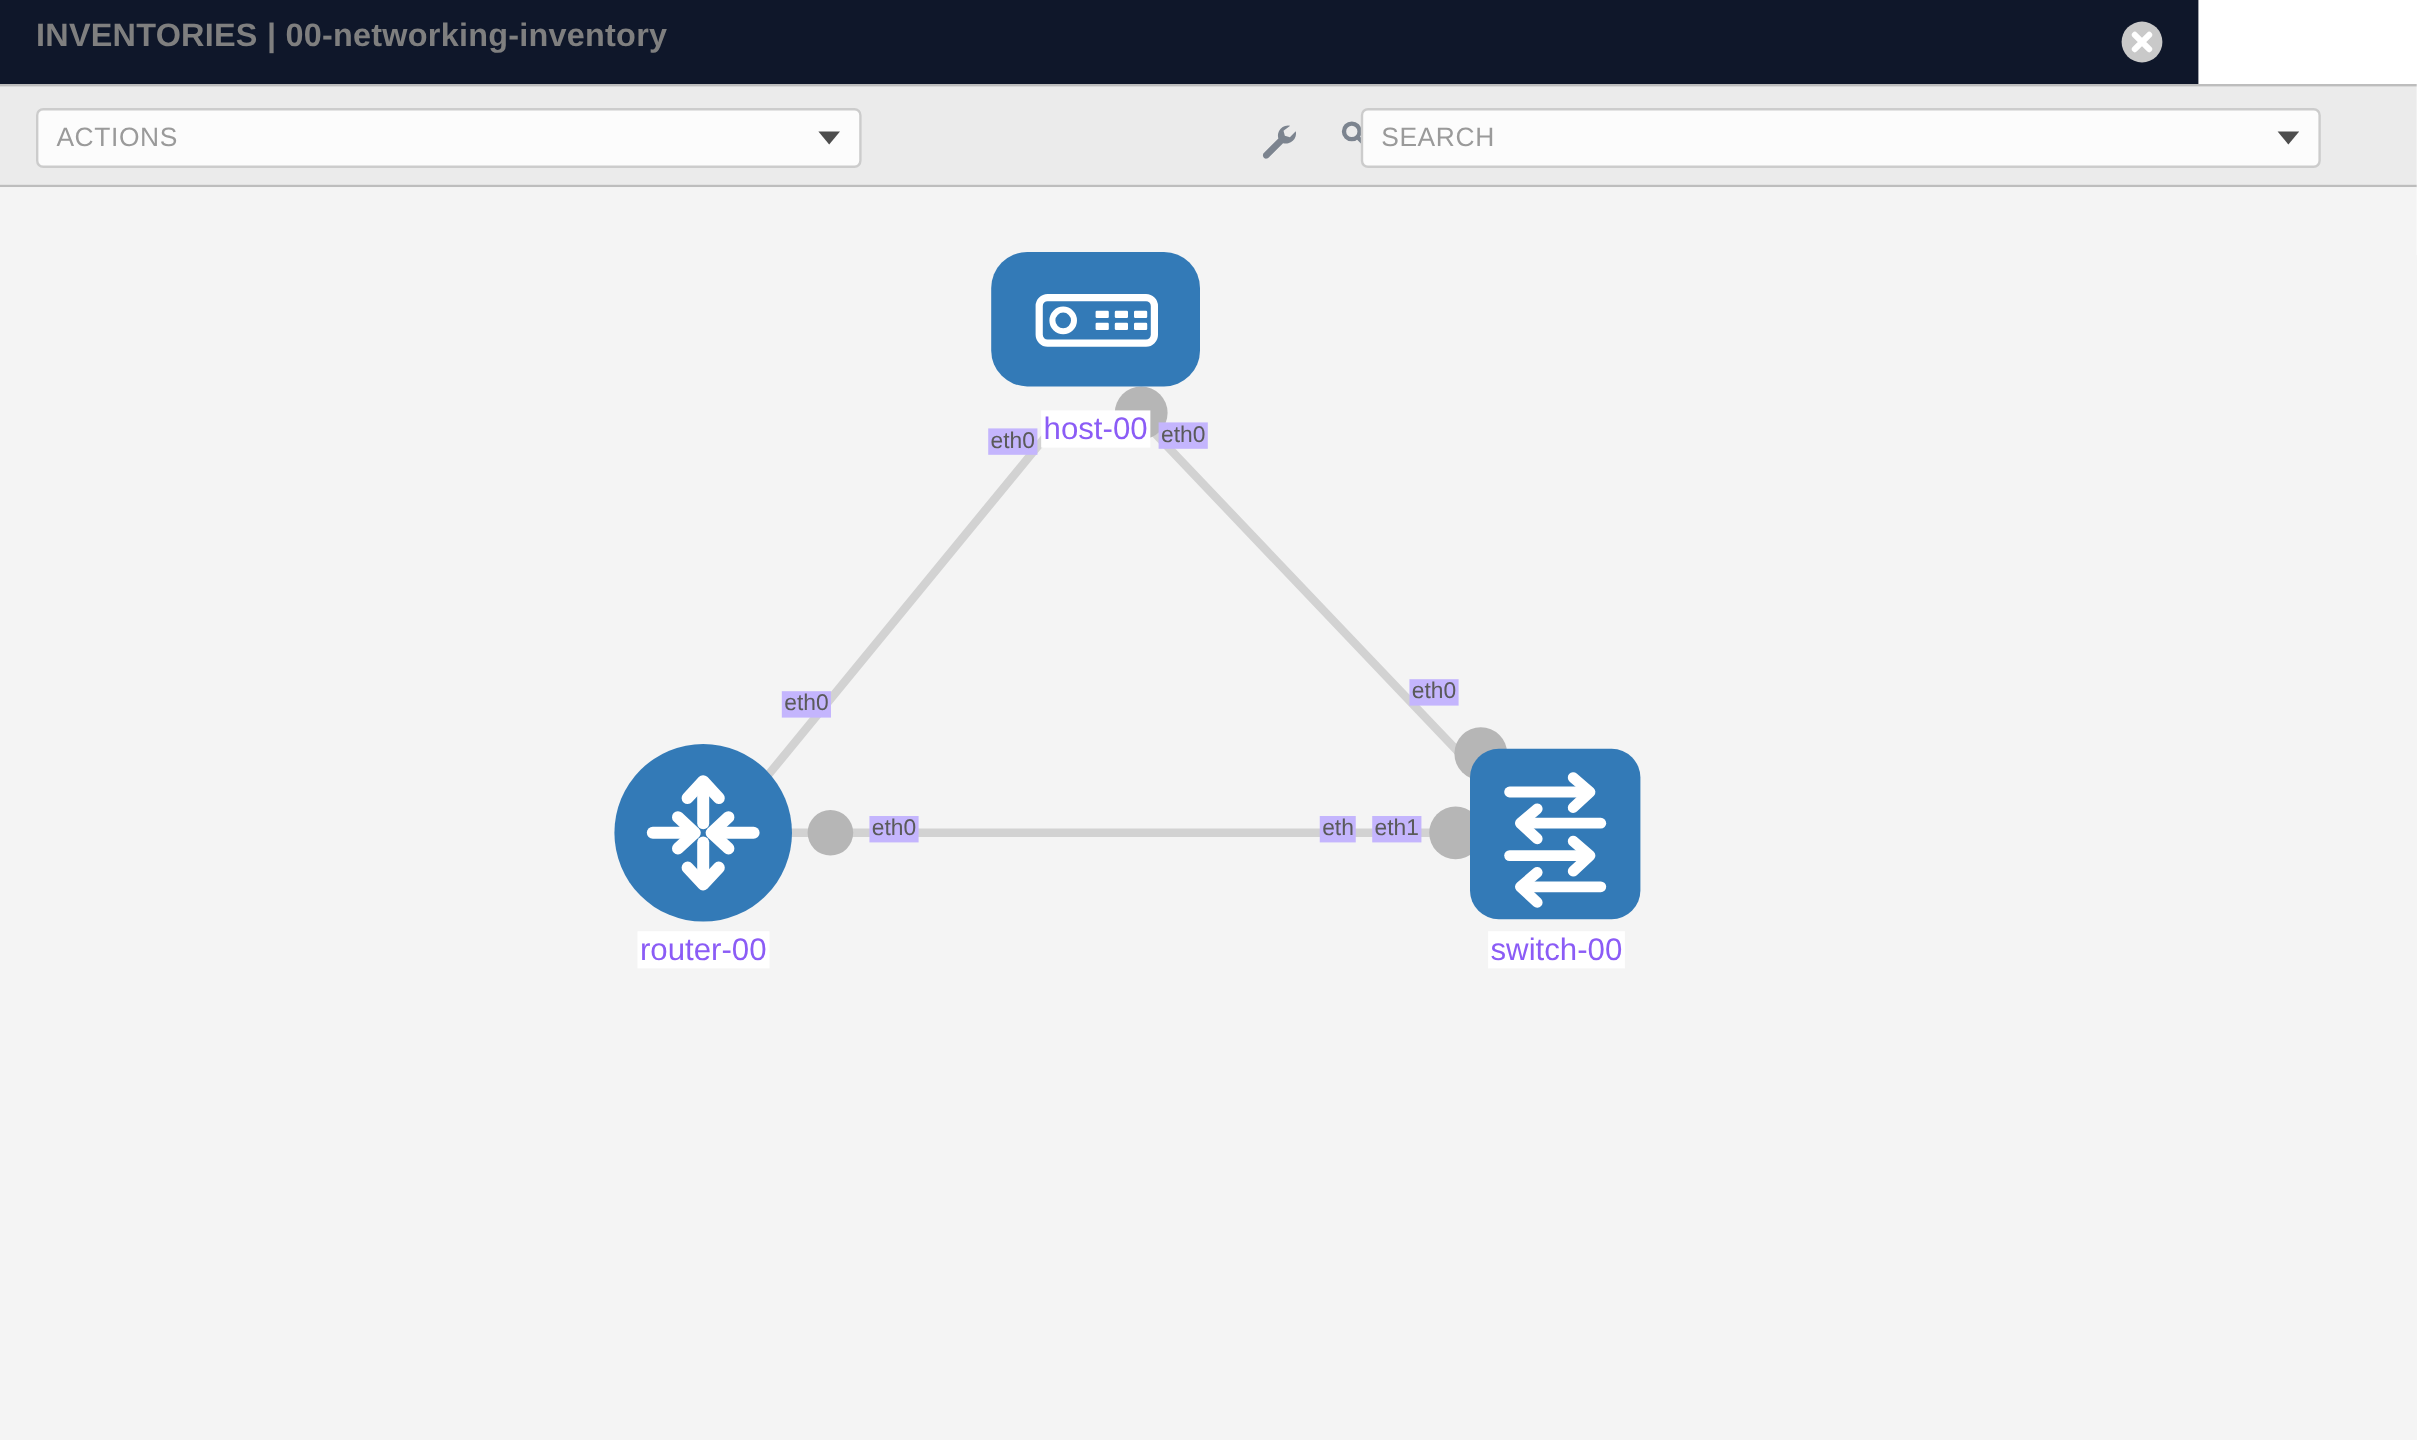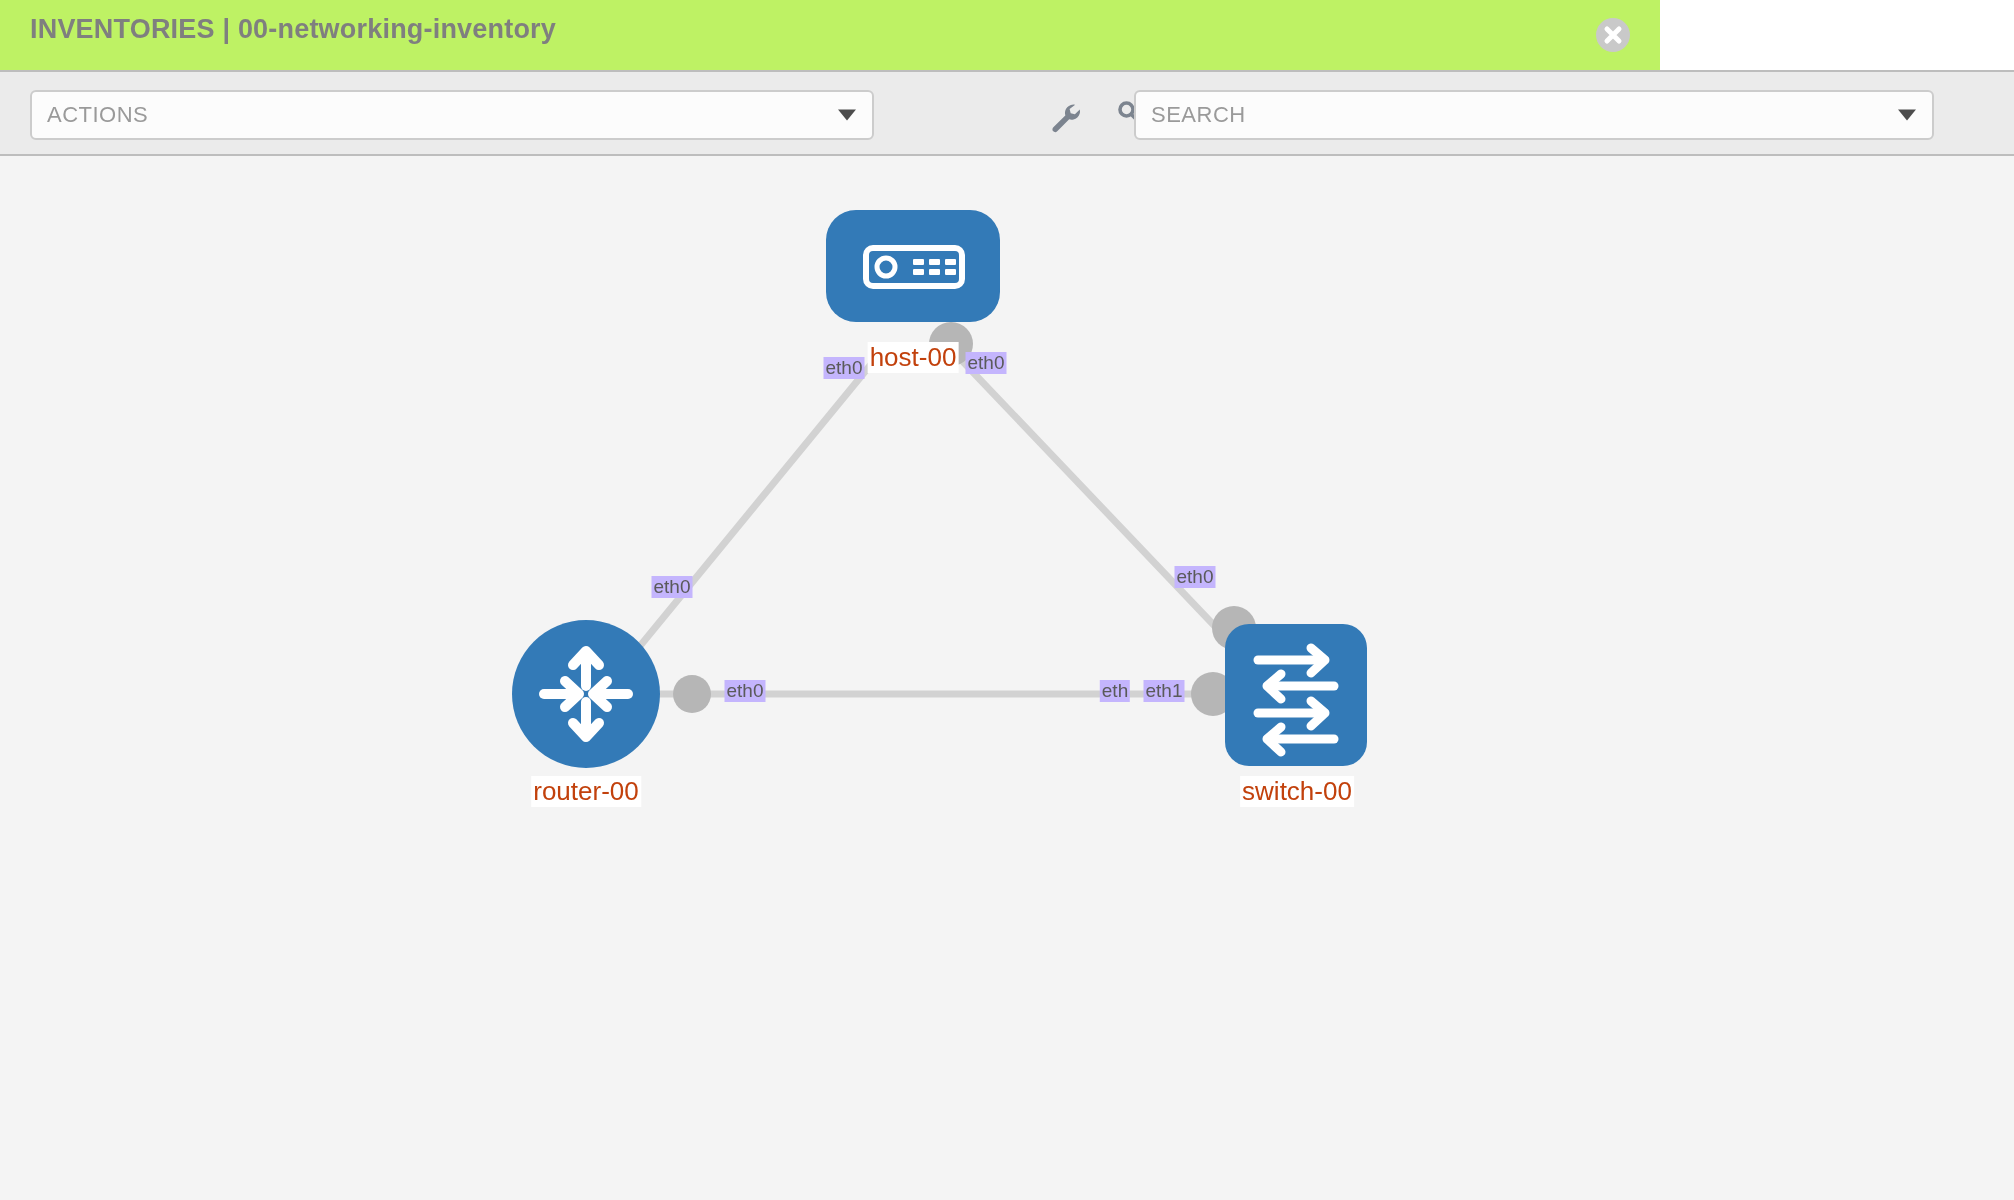--- a/index.html
+++ b/index.html
@@ -9,22 +9,22 @@
     overflow: hidden;
     background: #ffffff;
     font-family: "Liberation Sans", sans-serif;
   }
 
   #app { position: relative; width: 2014px; height: 1200px; background: #fff; }
 
   
   .titlebar {
     position: absolute; left: 0; top: 0;
-    width: 1660px; height: 70px;
-    background: #bef264;
+    width: 1832px; height: 70px;
+    background: #0f172a;
   }
   .title-text {
     position: absolute; left: 30px; top: 14px;
     font-size: 27px; font-weight: bold;
     color: #7f7f7f;
     letter-spacing: .2px;
     white-space: nowrap;
   }
   .close-btn {
     position: absolute; right: 30px; top: 18px;
@@ -59,21 +59,21 @@
     white-space: nowrap;
   }
   .select-box .caret {
     position: absolute; right: 16px; top: 50%;
     transform: translateY(-50%);
     width: 0; height: 0;
     border-left: 9px solid transparent;
     border-right: 9px solid transparent;
     border-top: 11px solid #4d4d4d;
   }
-  #actions-select { left: 30px; top: 18px; width: 844px; }
+  #actions-select { left: 30px; top: 18px; width: 688px; }
   #search-select  { left: 1134px; top: 18px; width: 800px; }
 
   .tool-icon {
     position: absolute; top: 24px;
     width: 40px; height: 40px;
     cursor: pointer;
   }
   #wrench-icon { left: 1045px; }
   #key-icon    { left: 1112px; }
 
@@ -82,21 +82,21 @@
     position: absolute; left: 0; top: 156px;
     width: 2014px; height: 1044px;
     background: #f4f4f4;
     overflow: hidden;
   }
   #topology-svg { position: absolute; left: 0; top: 0; }
 
   .node-label {
     position: absolute;
     font-size: 26px;
-    color: #c2410c;
+    color: #8b5cf6;
     background: #ffffff;
     white-space: nowrap;
     padding: 0 2px;
     transform: translateX(-50%);
   }
   .iface-label {
     position: absolute;
     font-size: 19px;
     color: #5a5a5a;
     background: #c4b5fd;

